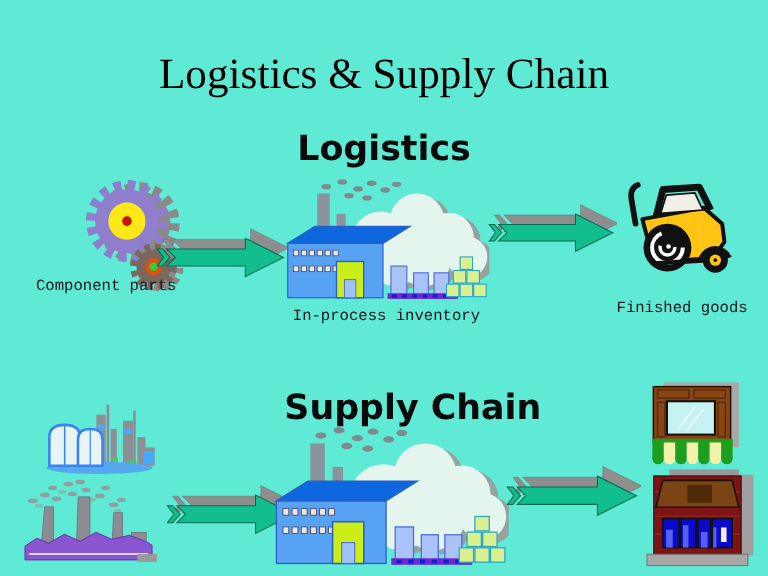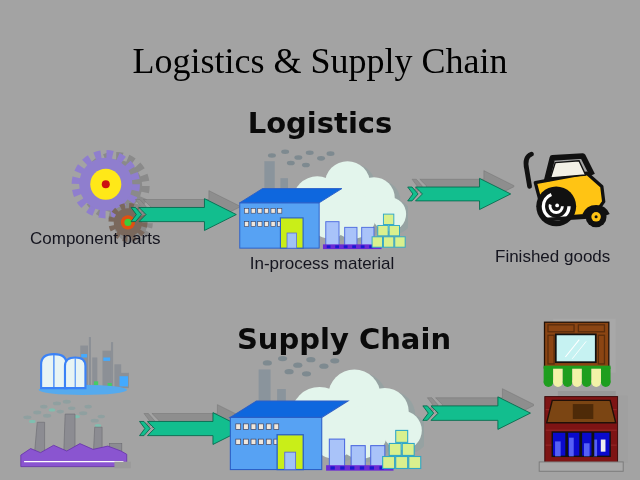--- a/index.html
+++ b/index.html
@@ -1,39 +1,39 @@
 <!DOCTYPE html>
 <html><head>
 <meta charset="utf-8">
 <style>
   html,body{margin:0;padding:0;}
   #slide{
-    position:relative;width:640px;height:480px;background:#a3a3a3;
+    position:relative;width:640px;height:480px;background:#5eead4;
     overflow:hidden;font-family:"DejaVu Sans",sans-serif;
   }
   .abs{position:absolute;}
   #title{
     top:40px;left:0;width:640px;text-align:center;
     font-family:"Liberation Serif",serif;font-size:36px;color:#000;
     letter-spacing:0px;
   }
   .section-heading{
     left:0;width:640px;text-align:center;
     font-weight:bold;font-size:29px;color:#0a0a0a;
     font-family:"DejaVu Sans",sans-serif;
   }
   #logistics-heading{top:106px;}
   #supplychain-heading{top:322px;margin-left:24px;}
   .caption{
-    font-size:17px;color:#15151f;line-height:19px;
-    font-family:Liberation Sans, sans-serif;
+    font-size:13px;color:#15151f;line-height:19px;
+    font-family:Liberation Mono, monospace;
   }
   #component-label{top:229px;left:30px;width:170px;text-align:left;}
   #inprocess-label{top:254px;left:234px;width:176px;text-align:center;}
-  #finished-label{top:247px;left:495px;width:128px;text-align:left;}
+  #finished-label{top:247px;left:495px;width:128px;text-align:right;}
   svg{display:block;}
 </style>
 </head>
 <body>
 
 <div id="slide">
 
   <svg width="0" height="0" style="position:absolute" aria-hidden="true">
     <defs>
 
@@ -160,21 +160,21 @@
         <use href="#sym-arrow"></use>
       </svg>
   </div>
 
   <div class="abs" style="left:236px;top:146px;width:172px;height:106px">
     <svg width="172" height="106" viewBox="0 0 182 112">
         <use href="#sym-factory"></use>
       </svg>
   </div>
 
-  <div id="inprocess-label" class="abs caption">In-process material</div>
+  <div id="inprocess-label" class="abs caption">In-process inventory</div>
 
   <div class="abs" style="left:403px;top:168px;width:115px;height:45px">
     <svg width="115" height="45" viewBox="0 0 124 52">
         <use href="#sym-arrow"></use>
       </svg>
   </div>
 
   <div class="abs" style="left:503px;top:146px;width:114px;height:96px">
     <svg width="114" height="96" viewBox="0 0 120 100">
       <path d="M30,8 q-8,3 -5,16 l3,18" fill="none" stroke="#111" stroke-width="5" stroke-linecap="round"></path>

